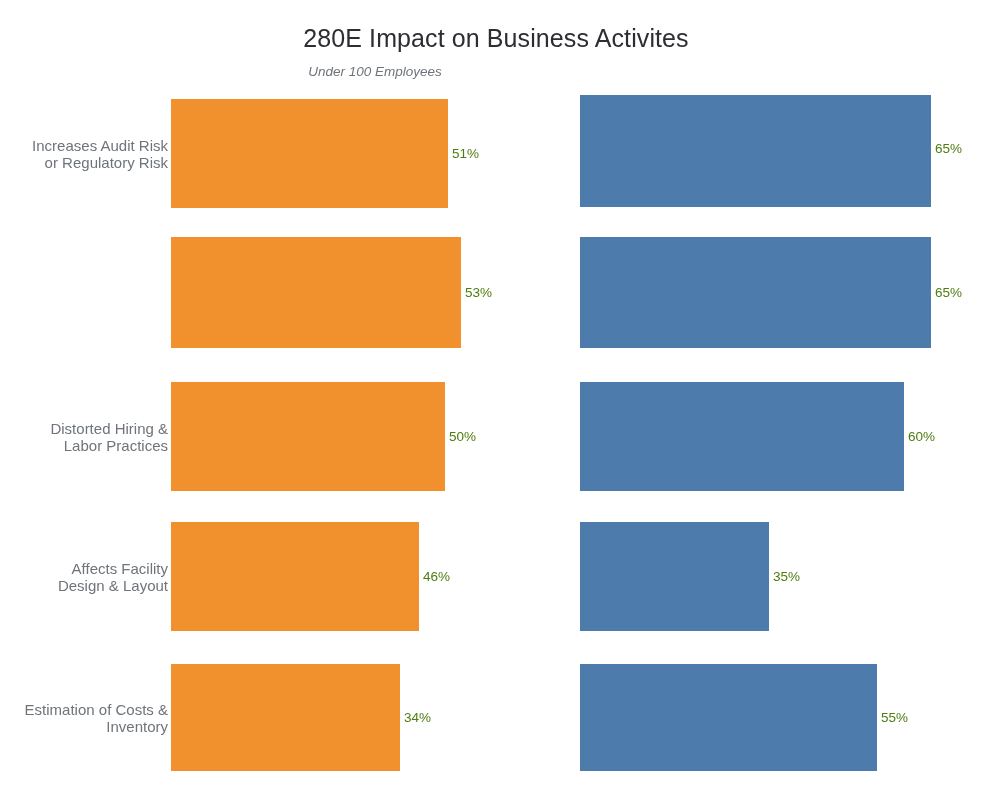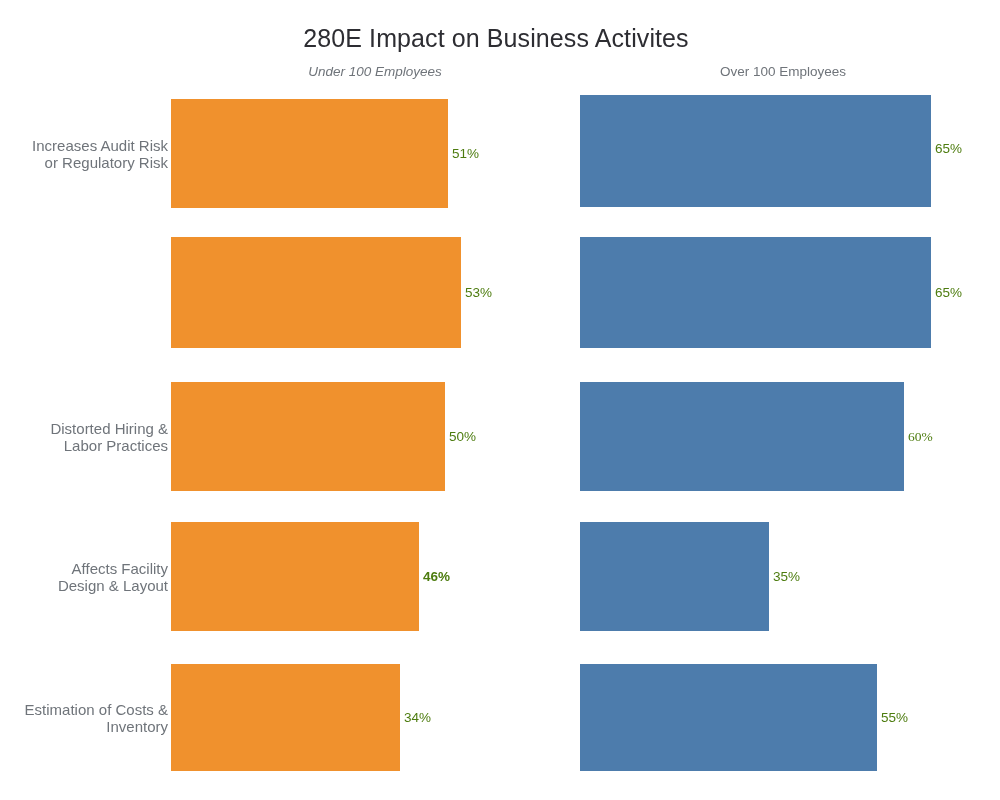--- a/index.html
+++ b/index.html
@@ -113,21 +113,20 @@
 </style>
 </head>
 <body>
 
 <div id="chart-root">
 
   <div class="chart-title">280E Impact on Business Activites</div>
 
   <div class="panel-header left">Under 100 Employees</div>
 
-  <div class="panel-header right">Over 100 Employees</div>
 
   <div class="plot-body">
 
     <div class="row" style="top:11px; height:109px;">
       <div class="row-label">Increases Audit Risk
 or Regulatory Risk</div>
       <div class="bar-wrap series-under">
         <span class="bar under" style="width:277px;"></span>
         <span class="bar-value" style="left:277px;">51%</span>
       </div>
@@ -150,30 +149,30 @@
 
     <div class="row" style="top:294px; height:109px;">
       <div class="row-label">Distorted Hiring &amp;
 Labor Practices</div>
       <div class="bar-wrap series-under">
         <span class="bar under" style="width:274px;"></span>
         <span class="bar-value" style="left:274px;">50%</span>
       </div>
       <div class="bar-wrap series-over">
         <span class="bar over" style="width:324px;"></span>
-        <span class="bar-value" style="left:324px;font-family:Liberation Serif, serif;">60%</span>
+        <span class="bar-value" style="left:324px;">60%</span>
       </div>
     </div>
 
     <div class="row" style="top:434px; height:109px;">
       <div class="row-label">Affects Facility
 Design &amp; Layout</div>
       <div class="bar-wrap series-under">
         <span class="bar under" style="width:248px;"></span>
-        <span class="bar-value" style="left:248px;font-weight:bold;">46%</span>
+        <span class="bar-value" style="left:248px;">46%</span>
       </div>
       <div class="bar-wrap series-over">
         <span class="bar over" style="width:189px;"></span>
         <span class="bar-value" style="left:189px;">35%</span>
       </div>
     </div>
 
     <div class="row" style="top:576px; height:107px;">
       <div class="row-label">Estimation of Costs &amp;
 Inventory</div>

